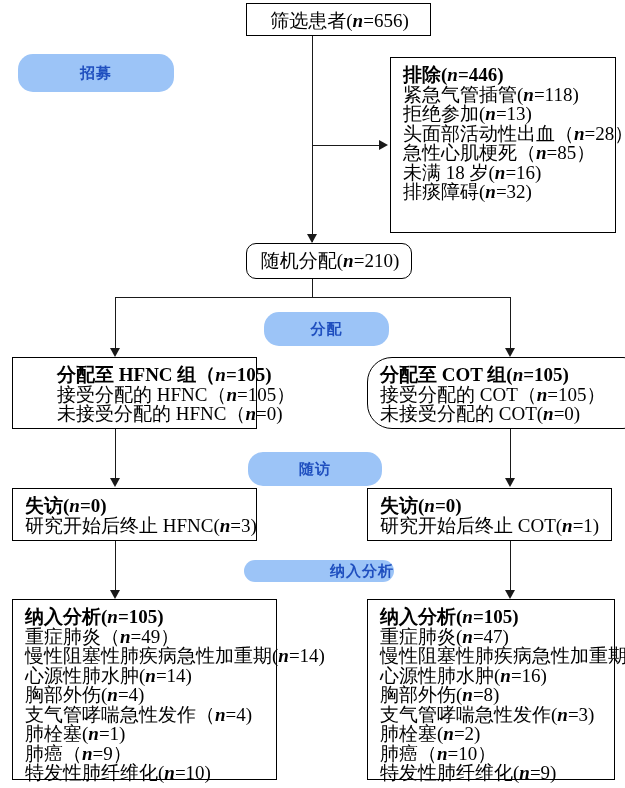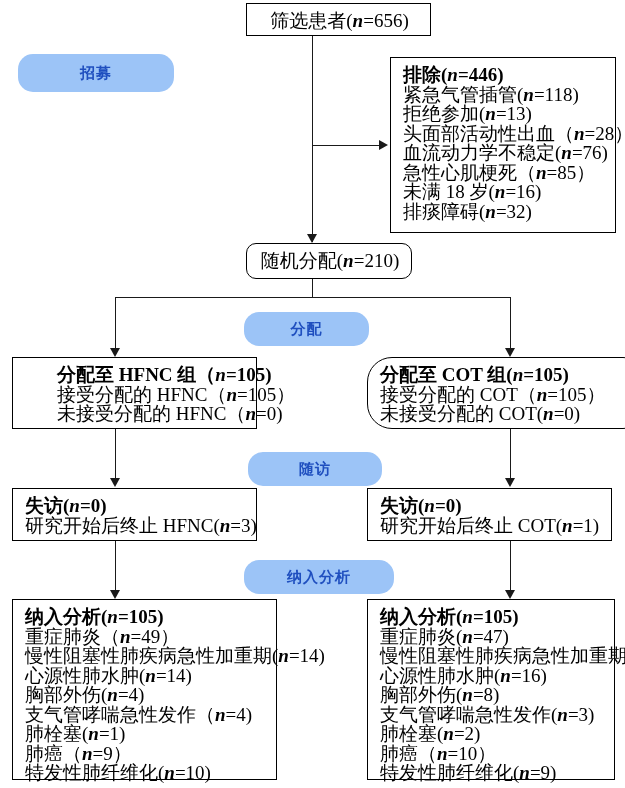--- a/index.html
+++ b/index.html
@@ -117,21 +117,20 @@
         <div class="line">筛选患者(<span class="ital-n">n</span>=656)</div>
       </div>
   </div>
 
   <div class="box" style="left:390px; top:57px; width:226px; height:176px;">
     <div class="lines">
         <div class="line head">排除(<span class="ital-n">n</span>=446)</div>
         <div class="line">紧急气管插管(<span class="ital-n">n</span>=118)</div>
         <div class="line">拒绝参加(<span class="ital-n">n</span>=13)</div>
         <div class="line">头面部活动性出血（<span class="ital-n">n</span>=28）</div>
-        <div class="line">血流动力学不稳定(<span class="ital-n">n</span>=76)</div>
         <div class="line">急性心肌梗死（<span class="ital-n">n</span>=85）</div>
         <div class="line">未满 18 岁(<span class="ital-n">n</span>=16)</div>
         <div class="line">排痰障碍(<span class="ital-n">n</span>=32)</div>
       </div>
   </div>
 
   <div class="box center" style="left:246px; top:243px; width:166px; height:36px;border-radius:10px;">
     <div class="lines">
         <div class="line">随机分配(<span class="ital-n">n</span>=210)</div>
       </div>
@@ -191,23 +190,23 @@
         <div class="line">支气管哮喘急性发作(<span class="ital-n">n</span>=3)</div>
         <div class="line">肺栓塞(<span class="ital-n">n</span>=2)</div>
         <div class="line">肺癌（<span class="ital-n">n</span>=10）</div>
         <div class="line">特发性肺纤维化(<span class="ital-n">n</span>=9)</div>
       </div>
   </div>
 
   <div class="pill" style="left:18px; top:54px; width:156px; height:38px;">
     <span>招募</span>
   </div>
-  <div class="pill" style="left:244px; top:312px; width:125px; height:34px;">
+  <div class="pill" style="left:264px; top:312px; width:125px; height:34px;">
     <span>分配</span>
   </div>
   <div class="pill" style="left:248px; top:452px; width:134px; height:34px;">
     <span>随访</span>
   </div>
-  <div class="pill" style="left:244px; top:560px; width:150px; height:34px;">
+  <div class="pill" style="left:244px; top:560px; width:150px; height:22px;justify-content:flex-end;">
     <span>纳入分析</span>
   </div>
 
 </div>
 
 </body></html>

